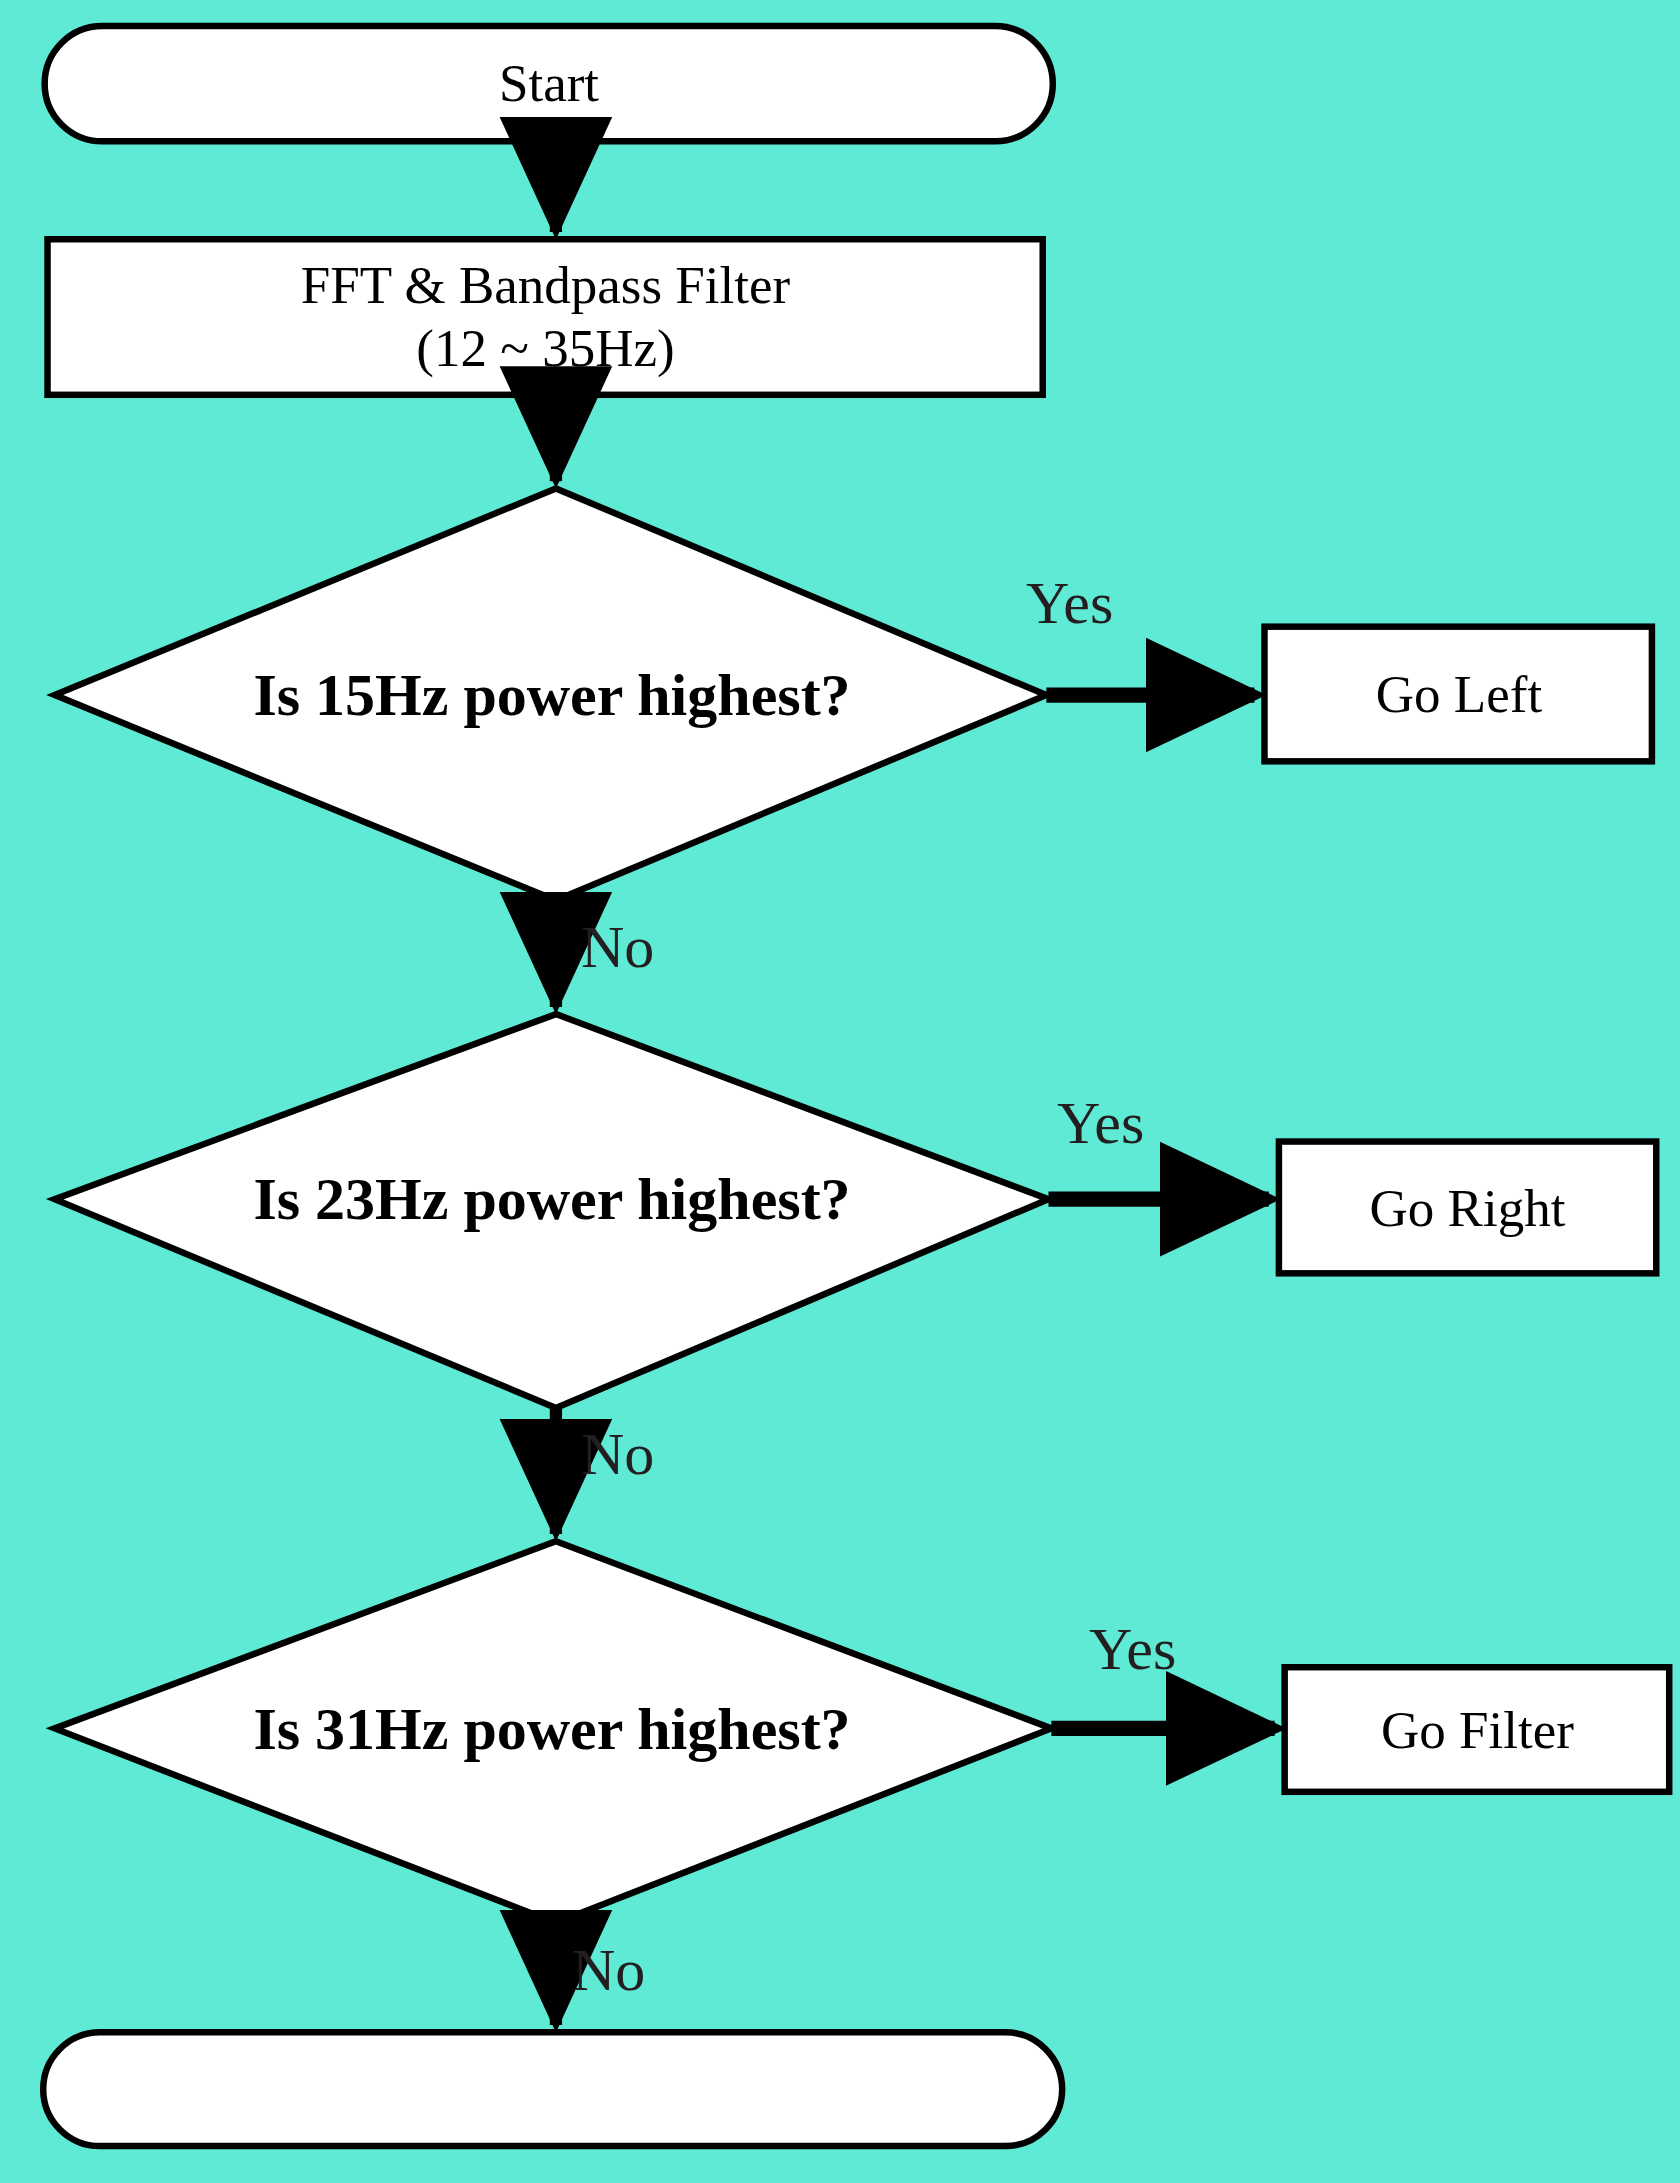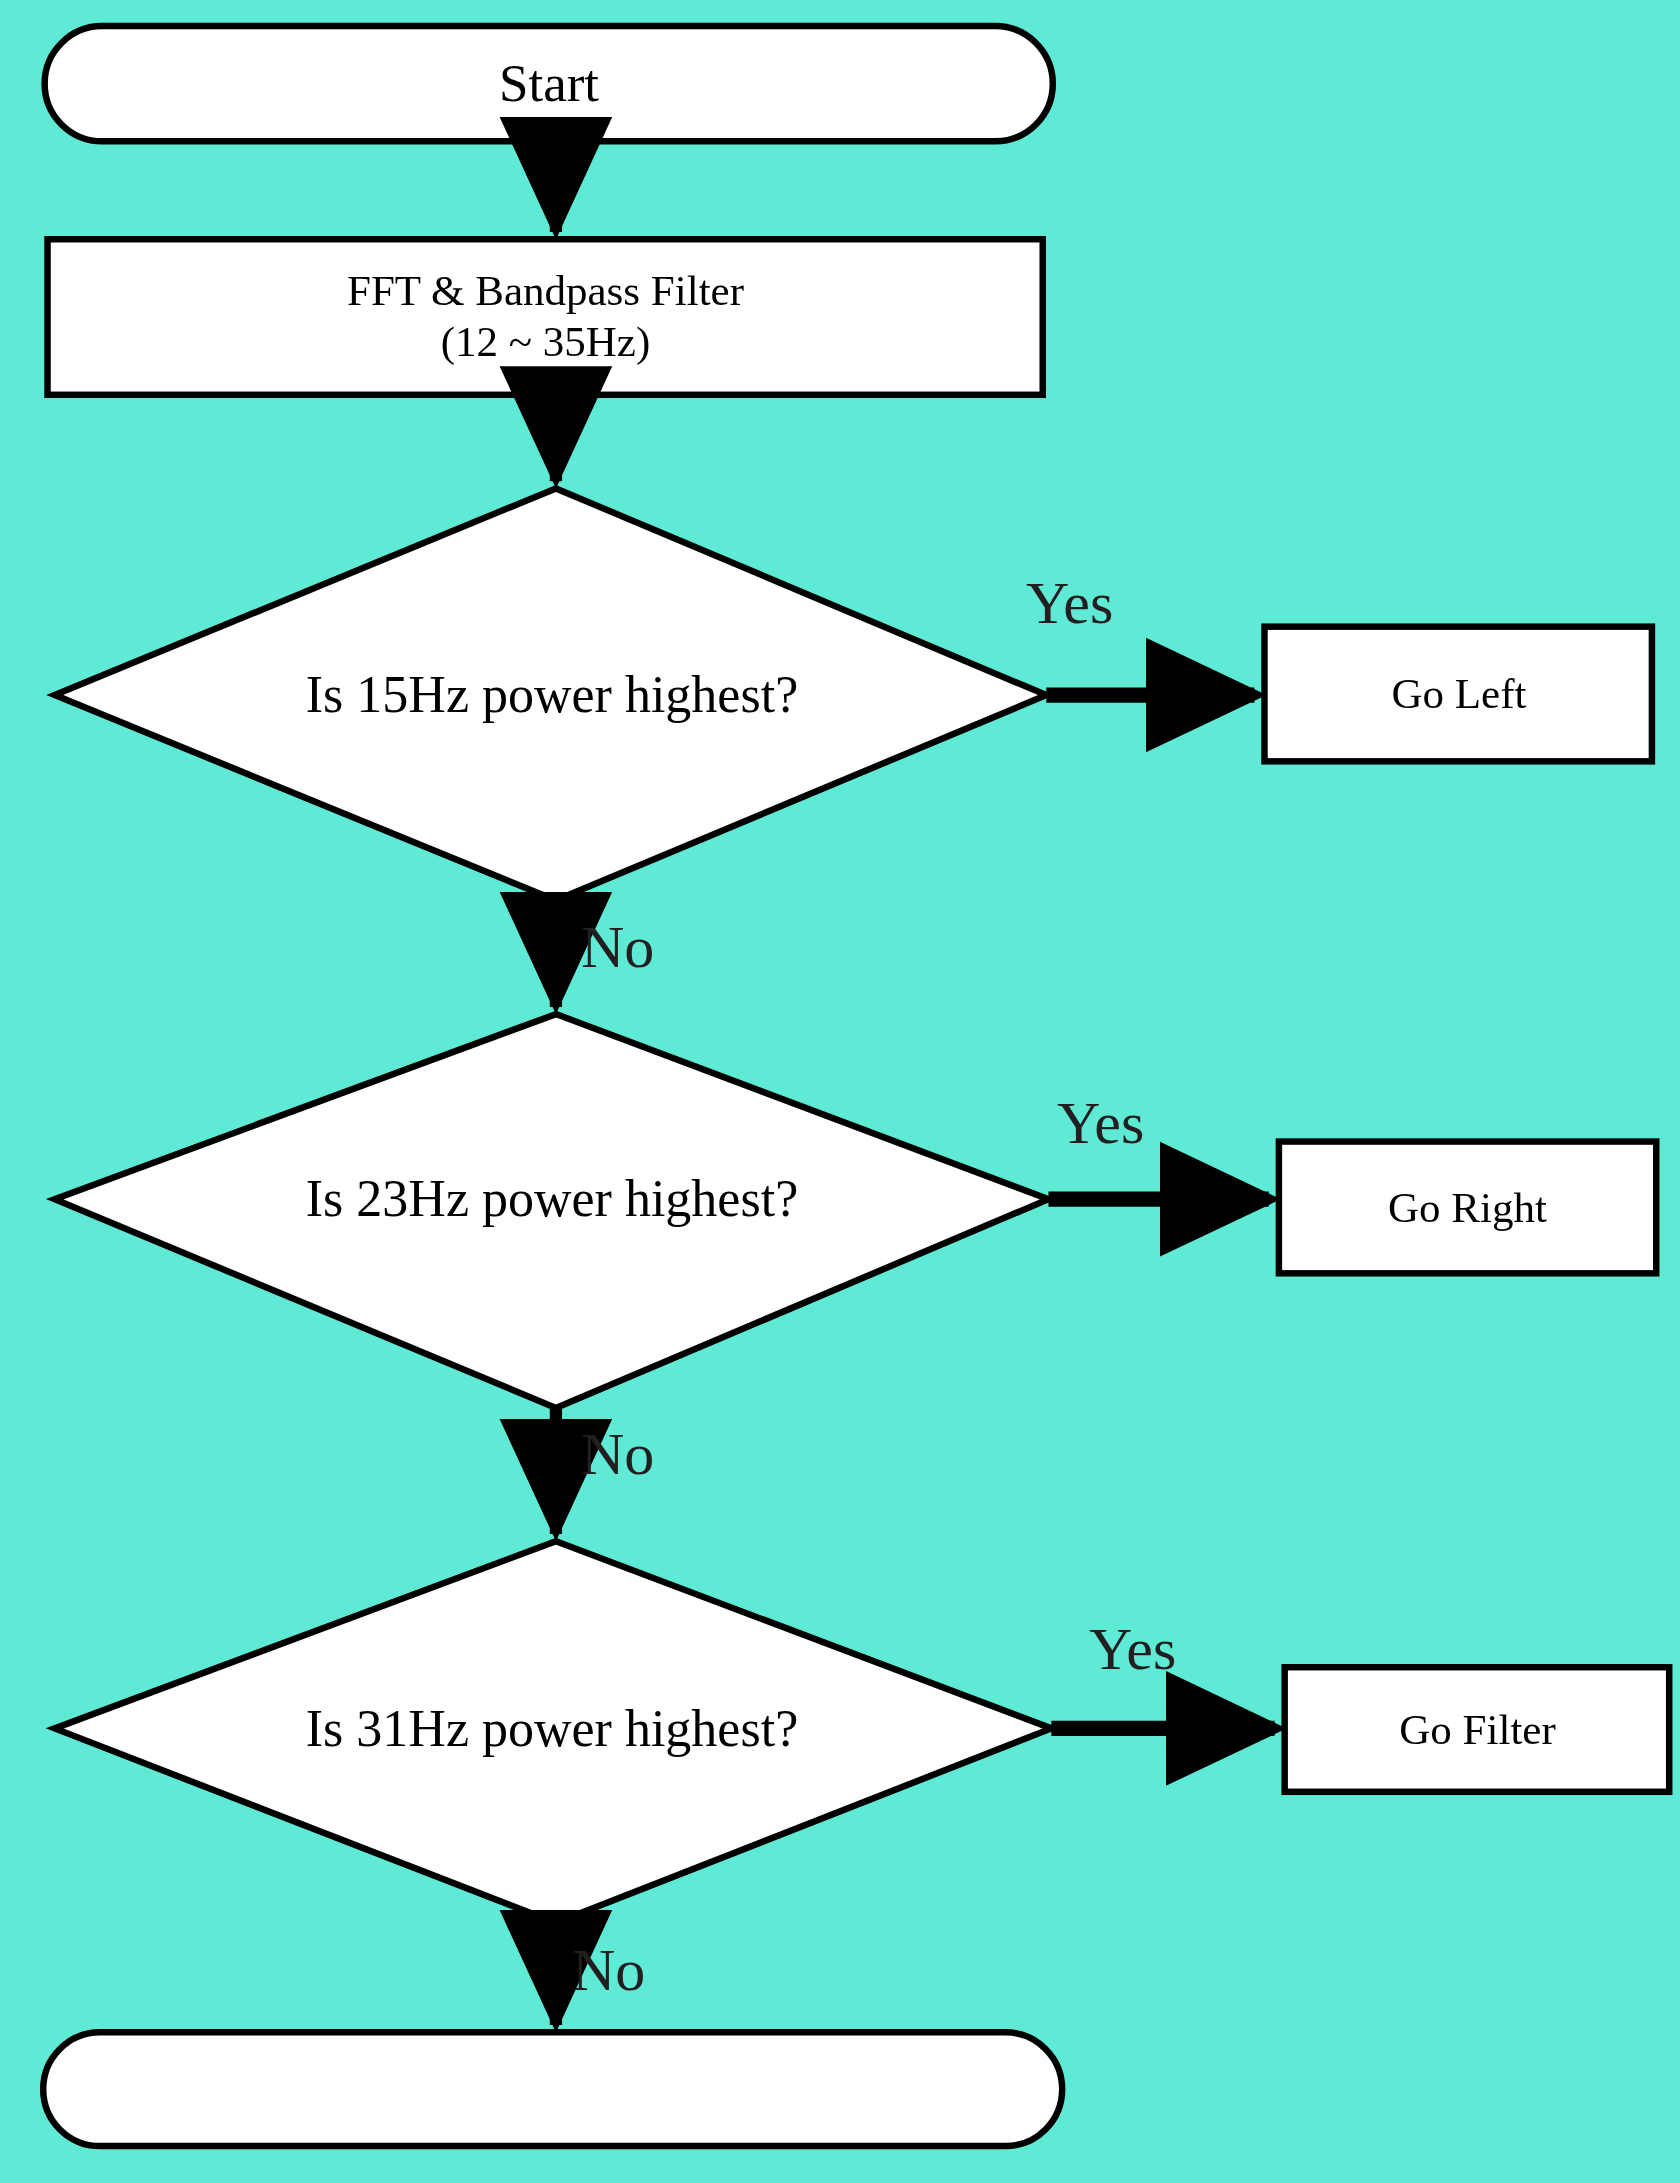--- a/index.html
+++ b/index.html
@@ -33,26 +33,26 @@
     color: #000000;
     line-height: 1.18;
     white-space: pre-line;
     pointer-events: none;
   }
   .terminator-label {
     font-size: 53px;
     font-weight: 400;
   }
   .process-label {
-    font-size: 43px;
+    font-size: 53px;
     font-weight: 400;
   }
   .decision-label {
-    font-size: 52px;
-    font-weight: 400;
+    font-size: 60px;
+    font-weight: 700;
   }
   .edge-label {
     position: absolute;
     font-size: 60px;
     font-weight: 400;
     color: #231f20;
     white-space: nowrap;
   }
   
   #node-start       { left: 45px;   top: 26px;   width: 1008px; height: 115px; }

